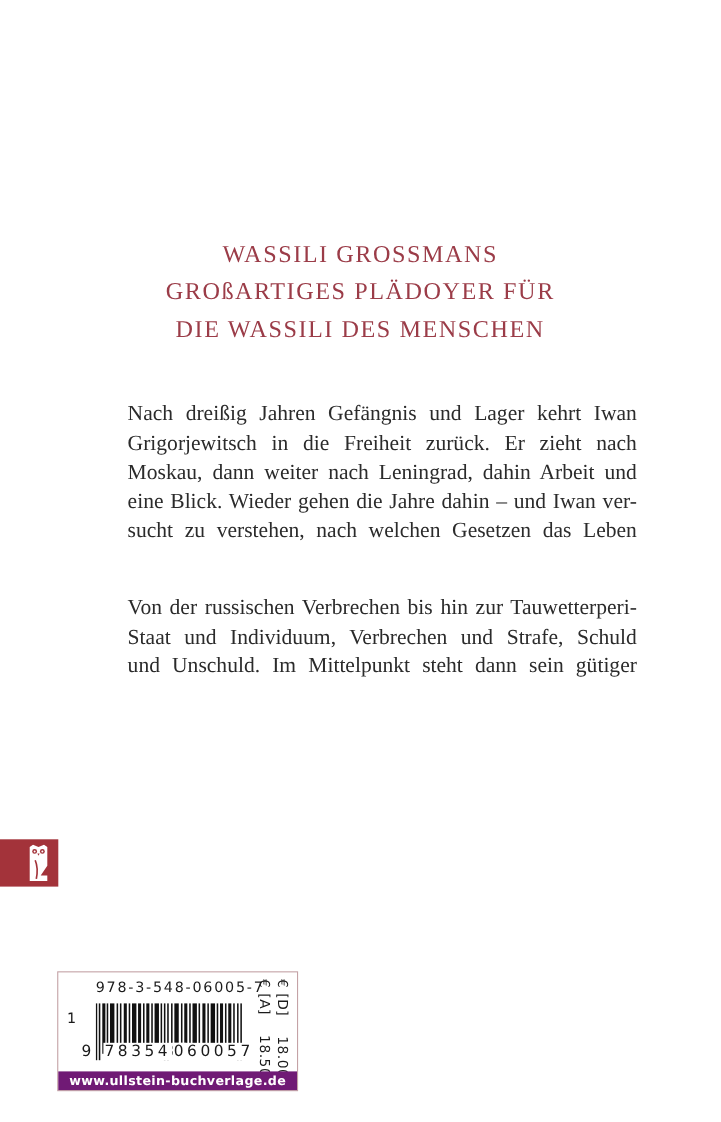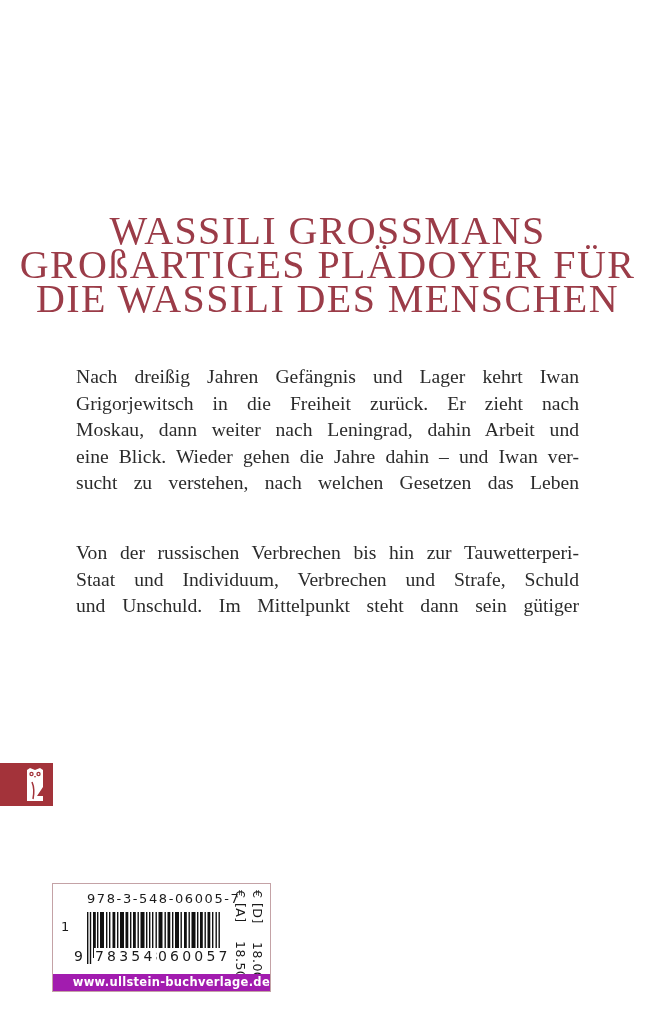--- a/index.html
+++ b/index.html
@@ -15,41 +15,42 @@
       font-family: "DejaVu Serif", "Liberation Serif", serif;
     }
     .headline {
       position: absolute;
       left: 0;
       top: 214px;
       width: 655px;
       text-align: center;
       color: #9b3c48;
       font-family: "Liberation Serif", serif;
-      font-size: 40px;
+      font-size: 22px;
       line-height: 34px;
       letter-spacing: 1.4px;
     }
     .headline div { white-space: nowrap; }
     .body-text {
       position: absolute;
       left: 76px;
       width: 503px;
       color: #2b2b2b;
       font-family: "Liberation Serif", serif;
       font-size: 19.6px;
       line-height: 26.5px;
       text-align: justify;
       hyphens: manual;
     }
     .body-text .line {
       display: block;
       text-align: justify;
       text-align-last: justify;
       white-space: nowrap;
+      margin-left: 40px;
     }
     .body-text .line.last {
       text-align-last: left;
     }
     #para1 { top: 364px; }
     #para2 { top: 540px; }
 
     .logo {
       position: absolute;
       left: 0;
@@ -116,23 +117,23 @@
     }
     .price-d { left: 197px; }
     .price-a { left: 180px; }
     .price-col .amount { margin-top: 14px; display: inline-block; }
     .url-bar {
       position: absolute;
       left: 0;
       bottom: 0;
       width: 100%;
       height: 17px;
-      background: #a21caf;
+      background: #701a75;
       color: #ffffff;
-      text-align: right;
+      text-align: center;
       font-size: 11.5px;
       line-height: 17px;
       font-weight: bold;
       letter-spacing: 0.3px;
     }
   </style>
 </head>
 <body>
 
 <div class="headline">

